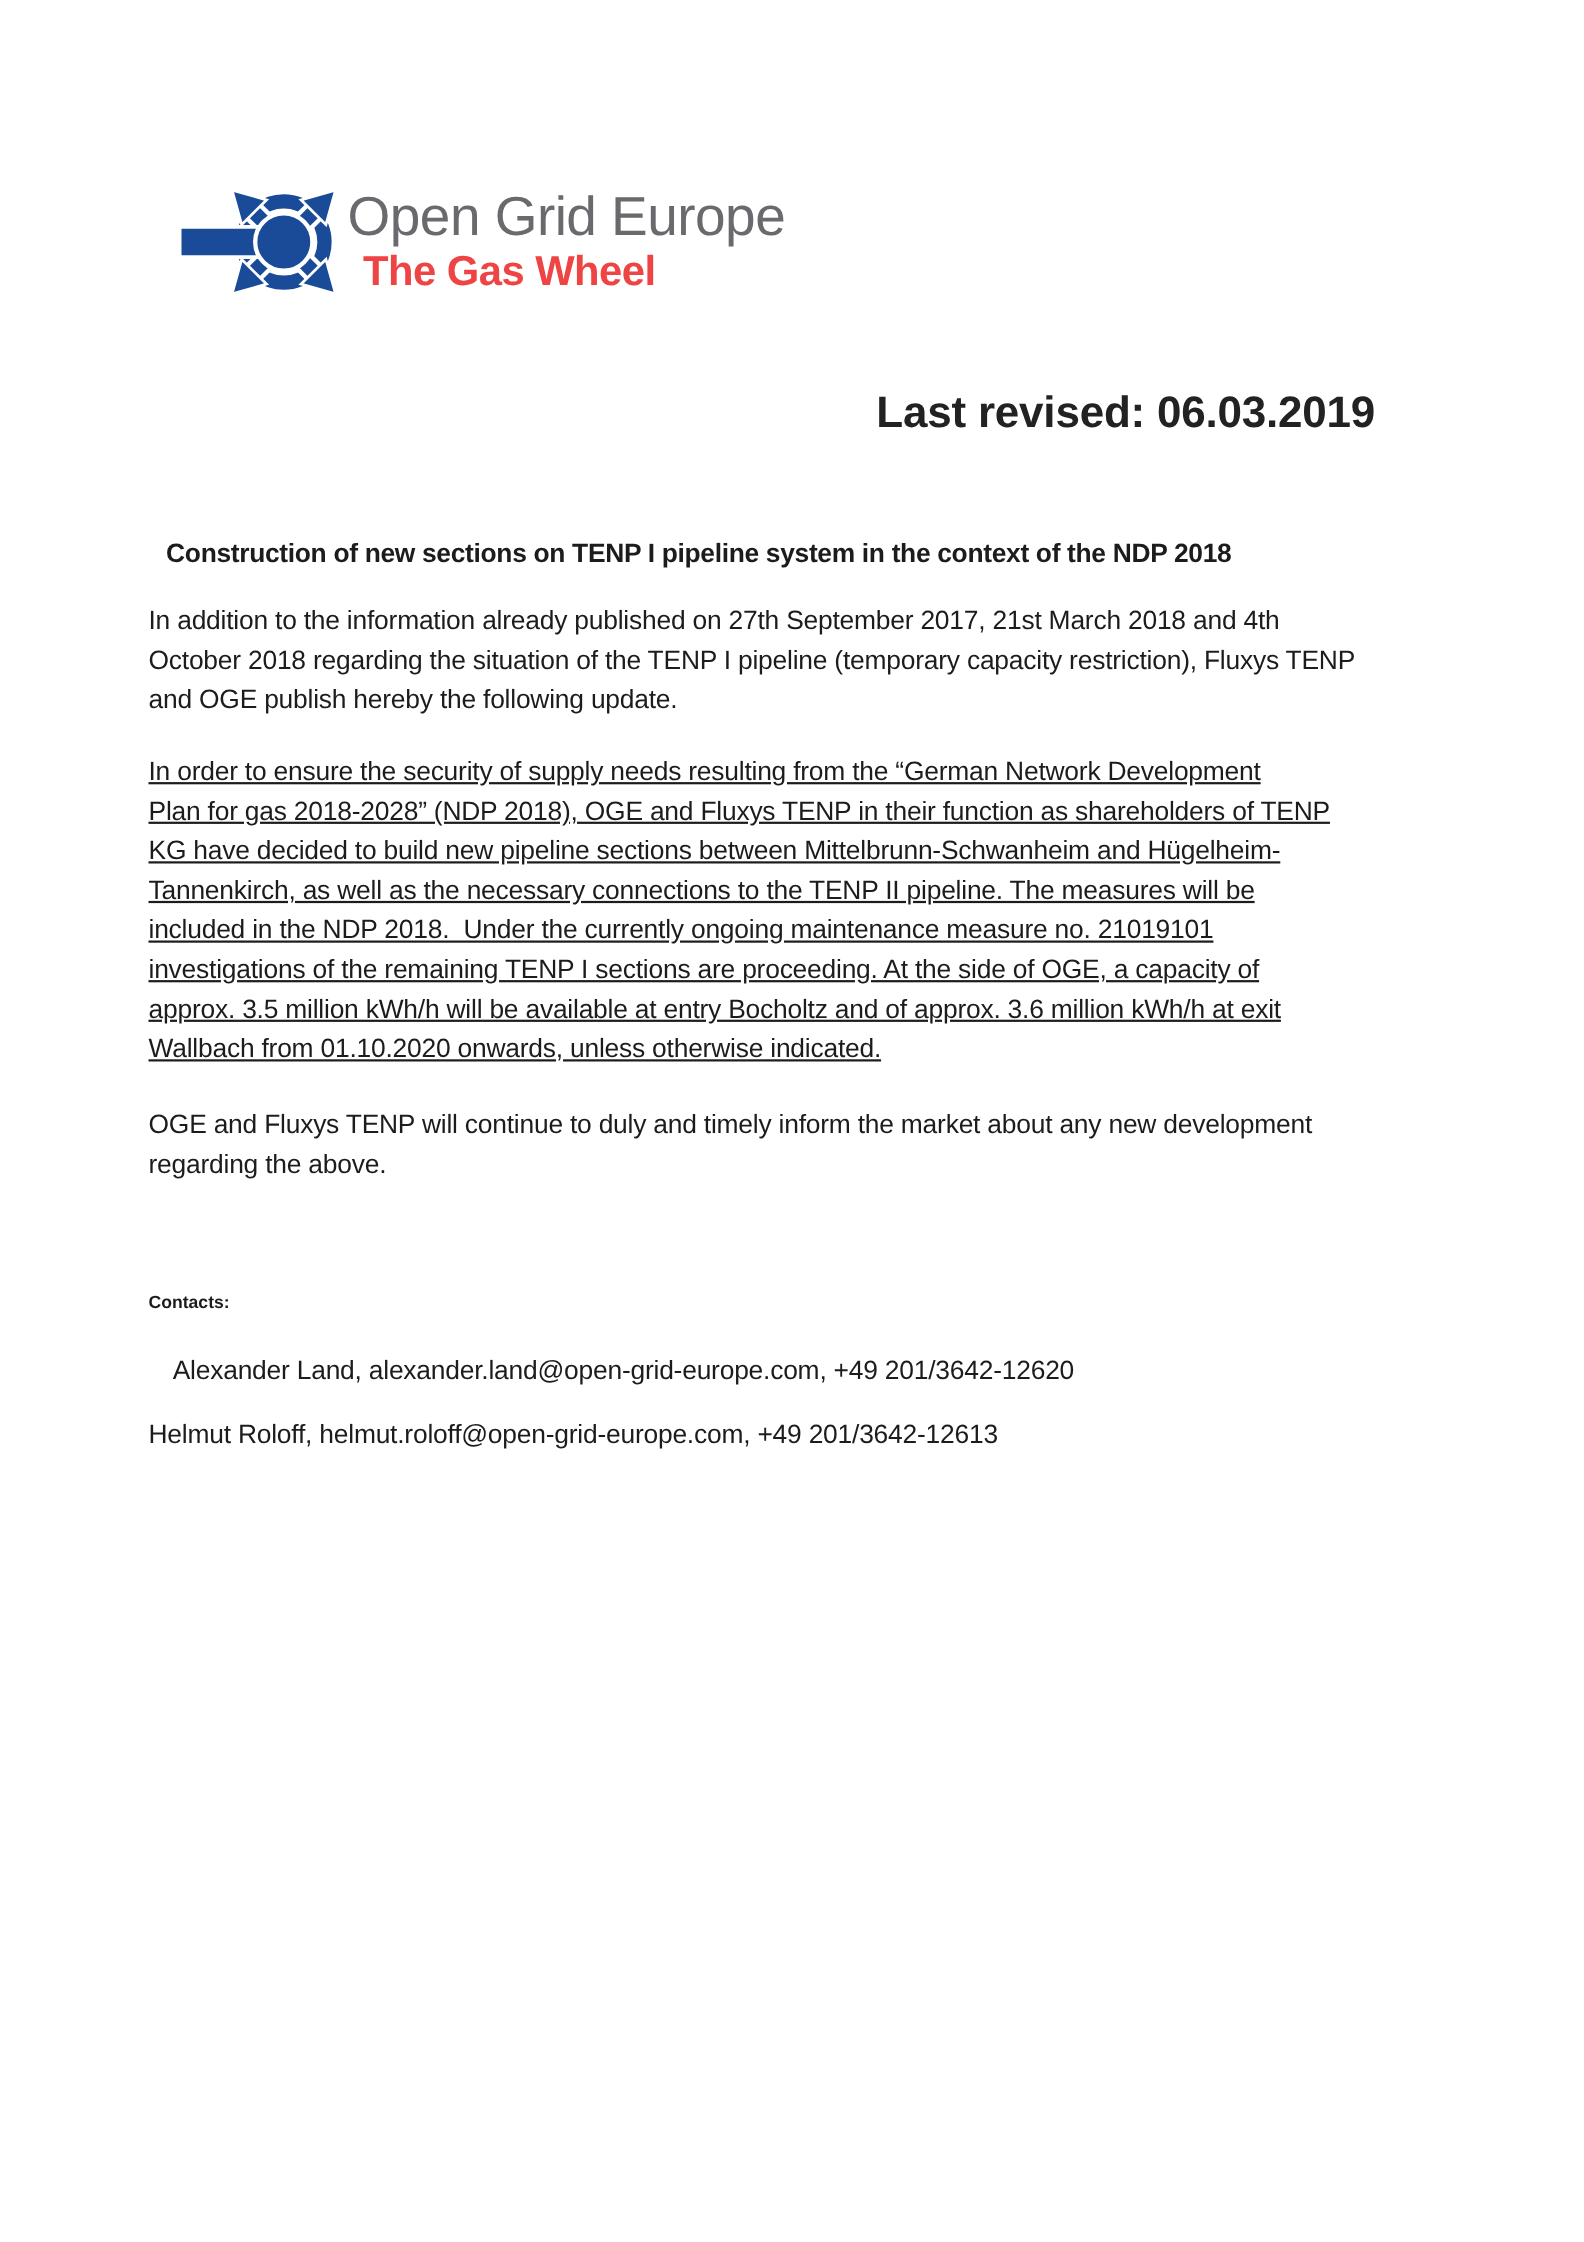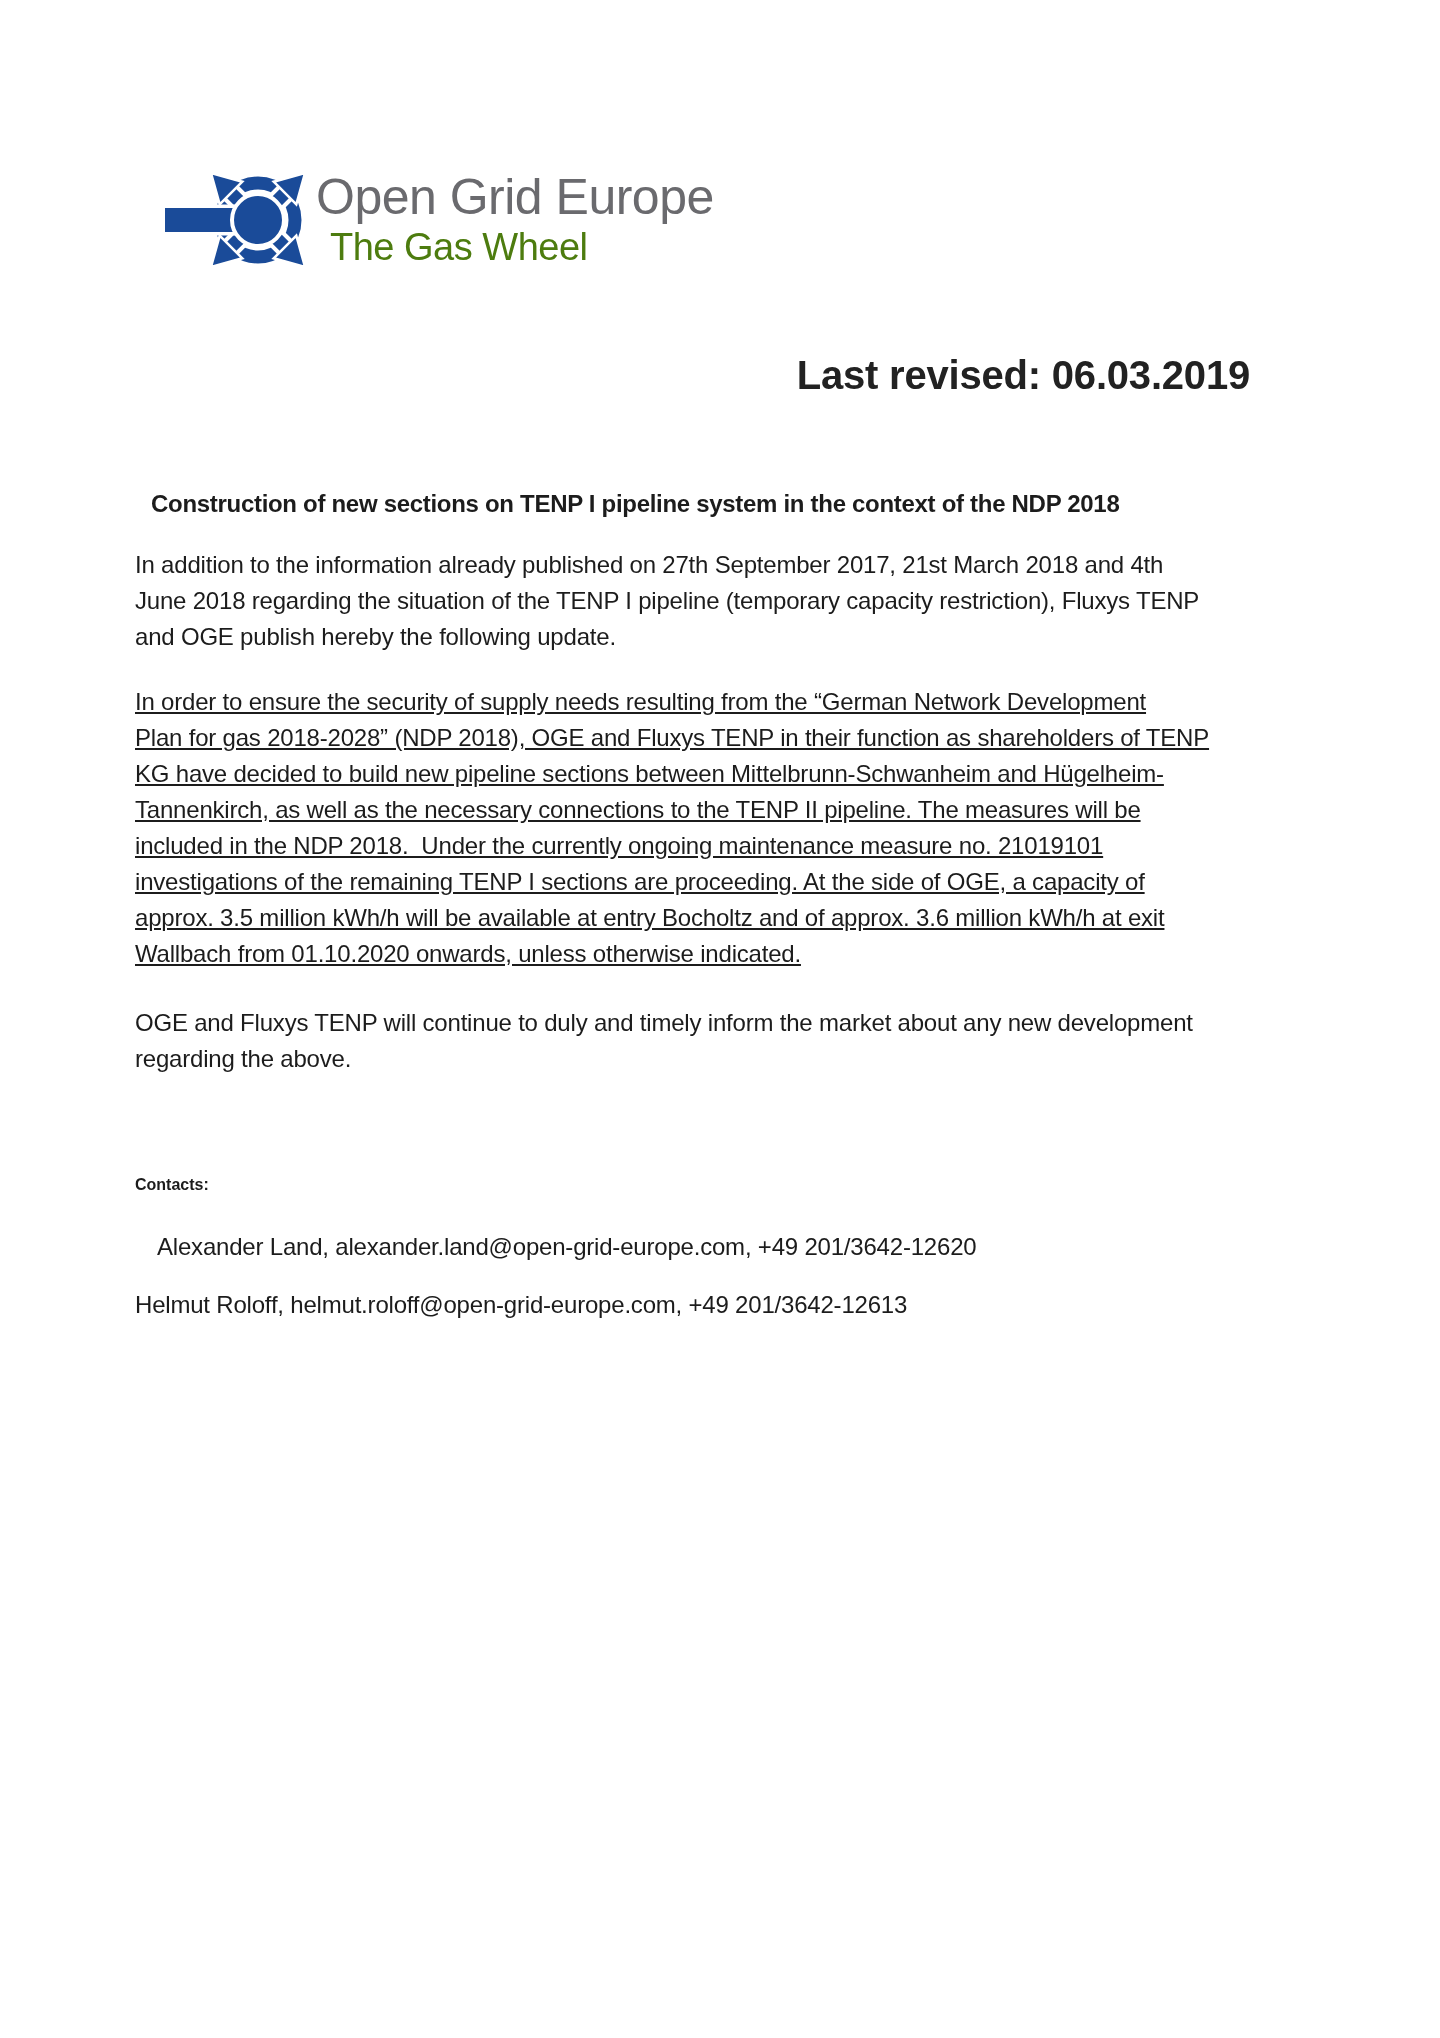--- a/index.html
+++ b/index.html
@@ -17,22 +17,22 @@
   .logo-icon { left: 135px; top: 140px; }
   .logo-title {
     left: 316px; top: 172px;
     font-size: 50px; line-height: 50px;
     color: #6a6a6e; letter-spacing: -0.5px;
     white-space: pre;
     text-align: right;
   }
   .logo-subtitle {
     left: 330px; top: 228px;
-    font-size: 38px; line-height: 38px; font-weight: normal;
-    color: #4d7c0f; letter-spacing: -0.5px;
+    font-size: 38px; line-height: 38px; font-weight: bold;
+    color: #ef4444; letter-spacing: -0.5px;
     white-space: pre;
   }
 
   
   .last-revised {
     top: 357px; right: 190px;
     font-size: 40px; line-height: 36px; font-weight: bold;
     color: #222; letter-spacing: -0.2px;
     white-space: pre;
   }
@@ -102,21 +102,21 @@
     </svg>
   </div>
   <div class="abs logo-title">Open Grid Europe</div>
   <div class="abs logo-subtitle">The Gas Wheel</div>
 
   <div class="abs last-revised">Last revised: 06.03.2019</div>
 
   <div class="abs doc-heading">Construction of new sections on TENP I pipeline system in the context of the NDP 2018</div>
 
   <div class="abs lines para-1">In addition to the information already published on 27th September 2017, 21st March 2018 and 4th
-June 2018 regarding the situation of the TENP I pipeline (temporary capacity restriction), Fluxys TENP
+October 2018 regarding the situation of the TENP I pipeline (temporary capacity restriction), Fluxys TENP
 and OGE publish hereby the following update.</div>
   <div class="abs lines para-2">In order to ensure the security of supply needs resulting from the “German Network Development
 Plan for gas 2018-2028” (NDP 2018), OGE and Fluxys TENP in their function as shareholders of TENP
 KG have decided to build new pipeline sections between Mittelbrunn-Schwanheim and Hügelheim-
 Tannenkirch, as well as the necessary connections to the TENP II pipeline. The measures will be
 included in the NDP 2018.  Under the currently ongoing maintenance measure no. 21019101
 investigations of the remaining TENP I sections are proceeding. At the side of OGE, a capacity of
 approx. 3.5 million kWh/h will be available at entry Bocholtz and of approx. 3.6 million kWh/h at exit
 Wallbach from 01.10.2020 onwards, unless otherwise indicated.</div>
   <div class="abs lines para-3">OGE and Fluxys TENP will continue to duly and timely inform the market about any new development

